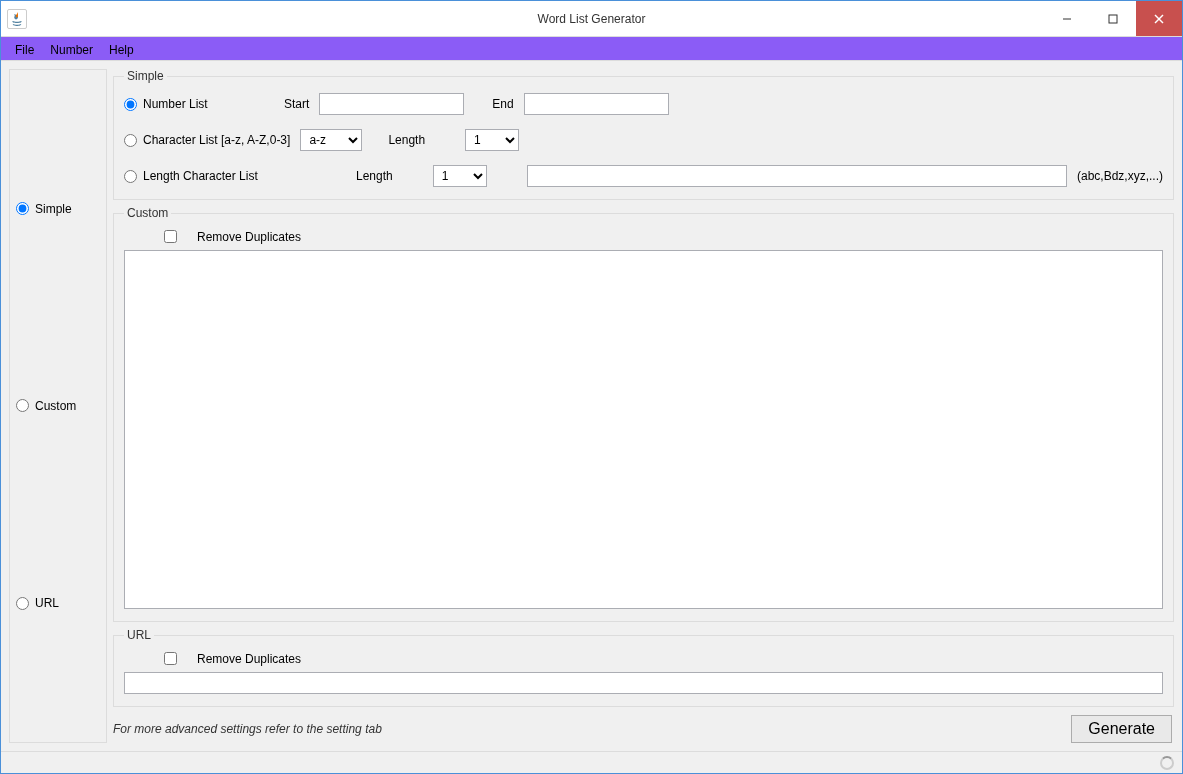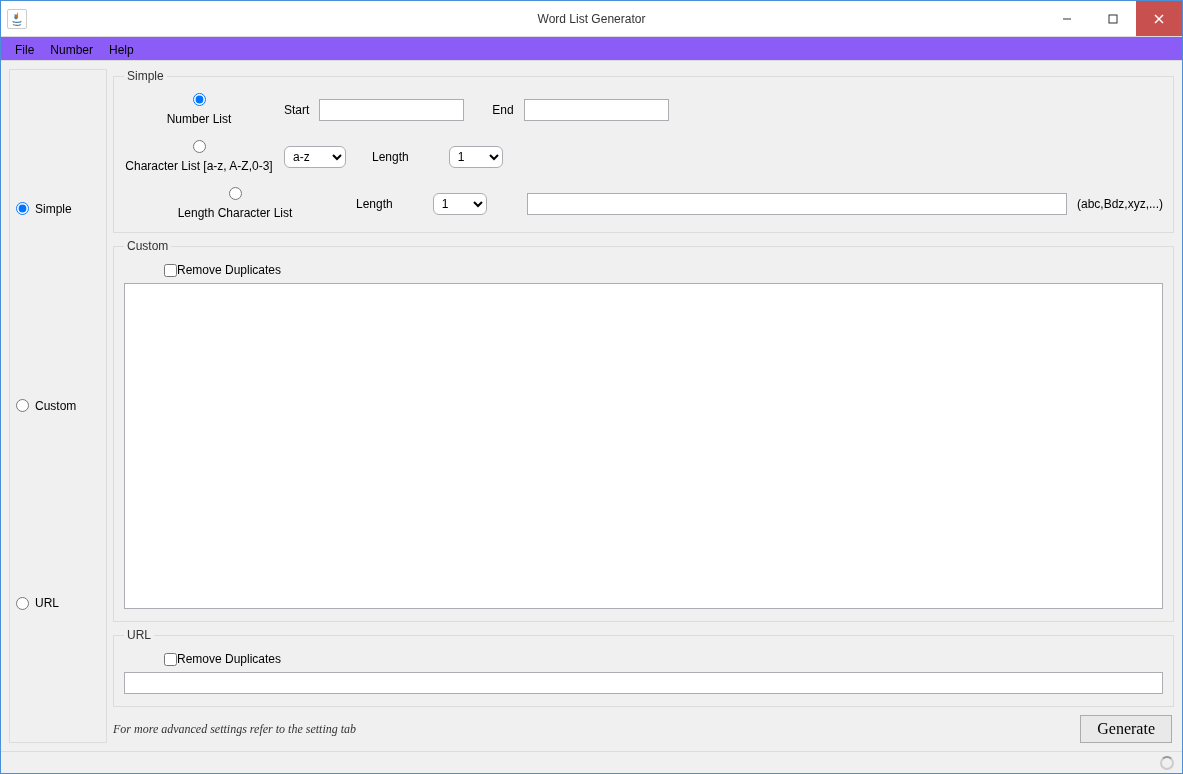--- a/index.html
+++ b/index.html
@@ -75,44 +75,43 @@
 
 fieldset {
   border: 1px solid #dcdcdc;
   padding: 10px 10px 12px 10px;
   background: #f0f0f0;
 }
 fieldset legend { font-size: 12px; color: #333; padding: 0 3px; }
 
 .row { display: flex; align-items: center; gap: 10px; margin-bottom: 14px; }
 .row:last-child { margin-bottom: 0; }
-.row > label.radio { display: flex; align-items: center; gap: 6px; min-width: 150px; white-space: nowrap; flex-direction: column; }
+.row > label.radio { display: flex; align-items: flex-end; gap: 6px; min-width: 150px; white-space: nowrap; }
 .lbl { font-size: 12px; }
 input[type=text], select, textarea {
   border: 1px solid #abadb3;
   font-family: inherit; font-size: 12px;
   background: #fff; padding: 2px 4px;
   height: 22px;
 }
 input[type=text].wide { width: 145px; }
-select.combo { width: 62px; height: 22px; border-radius: 6px; }
+select.combo { width: 62px; height: 22px; }
 select.len { width: 54px; }
 .grow { flex: 1; }
 textarea {
   width: 100%; height: 270px; resize: none;
   padding: 2px;
 }
 .url-input { width: 100%; }
 
-.chk { display: flex; align-items: center; gap: 0; margin-bottom: 6px; padding-left: 40px; }
+.chk { display: flex; align-items: flex-start; gap: 20px; margin-bottom: 6px; padding-left: 40px; }
 
 .footer-row {
   display: flex; align-items: center;
   padding: 2px 2px 0 0;
-  font-family: Liberation Serif, serif;
 }
 .footer-row .hint { font-style: italic; font-size: 12px; color: #333; }
 .footer-row .spacer { flex: 1; }
 button.generate {
   padding: 4px 16px;
   background: #e9e9e9;
   border: 1px solid #acacac;
   font-family: inherit; font-size: 16px;
 }
 

